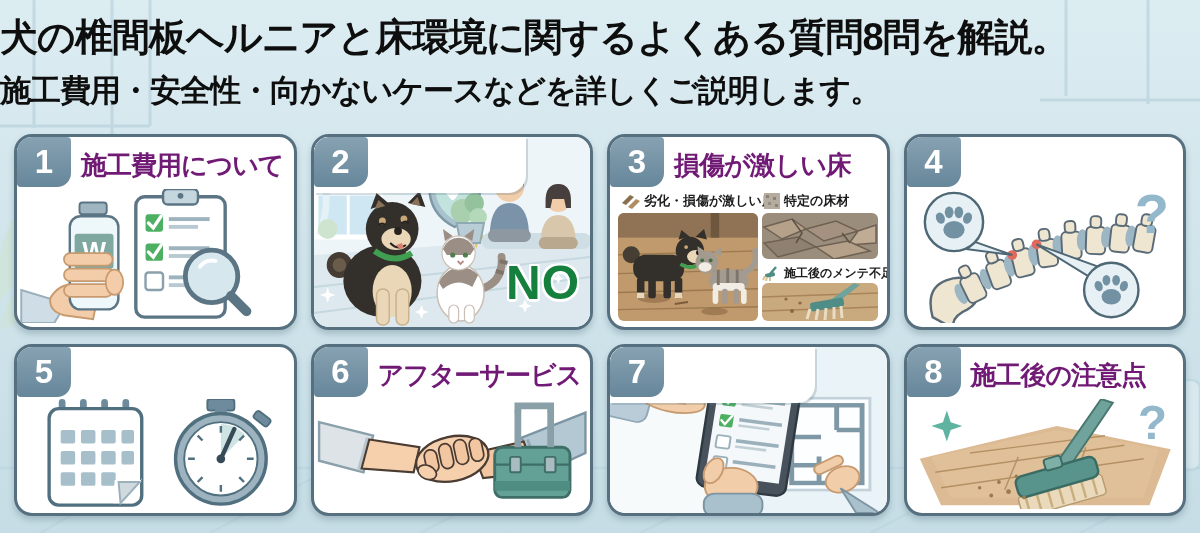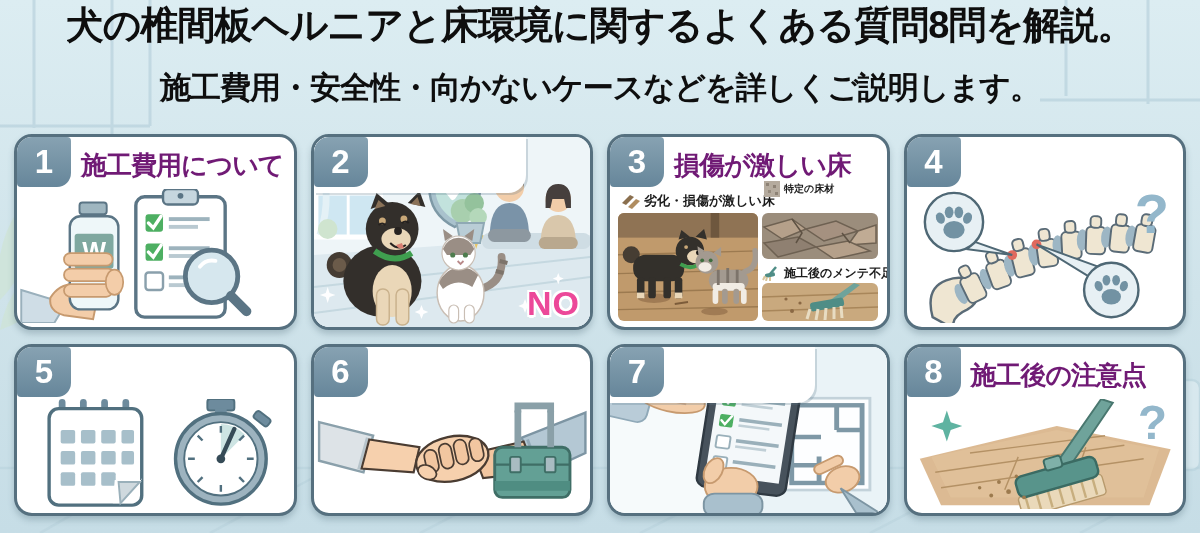--- a/index.html
+++ b/index.html
@@ -1,37 +1,37 @@
 <!DOCTYPE html>
 <html><head>
 <meta charset="utf-8">
 <style>
   *{margin:0;padding:0;box-sizing:border-box}
   html,body{width:1200px;height:533px;overflow:hidden}
   body{font-family:"Liberation Sans","DejaVu Sans",sans-serif;position:relative;background:linear-gradient(180deg,#dcedf2 0%,#cfe3ea 55%,#c6dde6 100%)}
   .bg-sketch{position:absolute;inset:0;width:100%;height:100%}
-  .header{position:relative;z-index:2;text-align:center;padding-top:0}
+  .header{position:relative;z-index:2;text-align:left;padding-top:12px}
   .title1{font-size:38px;font-weight:900;color:#0e0e0e;white-space:nowrap;letter-spacing:-1px}
-  .title2{font-size:31px;font-weight:900;color:#0e0e0e;white-space:nowrap;margin-top:16px;letter-spacing:-1px}
+  .title2{font-size:31px;font-weight:900;color:#0e0e0e;white-space:nowrap;margin-top:7px;letter-spacing:-1px}
   .grid{position:absolute;left:14px;right:14px;top:134px;z-index:2;display:grid;grid-template-columns:repeat(4,1fr);grid-template-rows:196px 172px;gap:14px}
   .card{position:relative;background:#fff;border:3px solid #56707f;border-radius:18px;overflow:hidden;box-shadow:0 4px 6px rgba(60,90,105,.28)}
   .badge{position:absolute;top:0;left:0;z-index:5;width:54px;height:50px;background:linear-gradient(180deg,#87a2b2,#66869a);color:#fff;font-size:33px;font-weight:800;display:flex;align-items:center;justify-content:center;border-radius:13px 4px 14px 4px;box-shadow:1px 1px 0 rgba(255,255,255,.85)}
   .card-title{position:absolute;top:11px;left:64px;right:6px;z-index:4;font-size:26px;font-weight:900;color:#701a75;white-space:nowrap;letter-spacing:-1px}
   .title-band{position:absolute;top:0;left:0;height:56px;background:#fff;border-bottom-right-radius:18px;z-index:3;box-shadow:2px 2px 0 rgba(90,120,135,.25)}
   .band-w77{width:77%}.band-w74{width:74%}
   .scene{position:absolute;inset:0;width:100%;height:100%;z-index:1}
   .illus{position:absolute;left:0;top:52px;width:100%;height:calc(100% - 56px);z-index:2}
-  .no-text{position:absolute;right:10px;bottom:4px;z-index:4;font-size:34px;font-weight:900;color:#ec4899;letter-spacing:1px;
+  .no-text{position:absolute;right:10px;bottom:17px;z-index:4;font-size:48px;font-weight:900;color:#15803d;letter-spacing:1px;
     text-shadow:-2px -2px 0 #fff,2px -2px 0 #fff,-2px 2px 0 #fff,2px 2px 0 #fff,0 3px 0 #fff}
   .qmark{position:absolute;z-index:4;font-weight:900;color:#93b7cb}
   .qmark-c4{top:44px;right:14px;font-size:56px}
   .qmark-c8{top:48px;right:16px;font-size:48px}
   .mini-label{position:absolute;z-index:4;display:flex;align-items:center;gap:4px;font-weight:800;color:#1c1c1c;white-space:nowrap}
   .c3-label1{top:55px;left:10px;font-size:13px}
-  .c3-label2{top:44px;left:154px;font-size:10px}
+  .c3-label2{top:55px;left:154px;font-size:13px}
   .c3-label3{top:128px;left:152px;font-size:12px}
   .c3-img{position:absolute;z-index:3;border-radius:6px;overflow:hidden}
   .c3-left{top:76px;left:8px;width:140px;height:108px}
   .c3-tiles{top:76px;left:152px;width:116px;height:46px}
   .c3-broom{top:146px;left:152px;width:116px;height:38px}
   .c3-img svg{display:block;width:100%;height:100%}
 </style>
 </head>
 <body>
 
@@ -414,20 +414,21 @@
             <line x1="230" y1="86" x2="225" y2="81"></line>
         </g>
         <line x1="206" y1="62" x2="220" y2="31" stroke="#364b57" stroke-width="4.5" stroke-linecap="round"></line>
         <circle cx="206" cy="62" r="4.5" fill="#364b57"></circle>
       </g>
     </svg>
   </section>
 
   <section class="card">
     <div class="badge">6</div>
+    <div class="card-title">アフターサービス</div>
     <svg class="illus" viewBox="0 0 276 114" preserveAspectRatio="xMidYMid meet">
       <g>
         <polygon points="0,24 56,38 46,76 0,64" fill="#dde3e7" stroke="#8aa0ab" stroke-width="2.5"></polygon>
         <line x1="50" y1="40" x2="41" y2="73" stroke="#b7c4cb" stroke-width="3"></line>
         <polygon points="276,14 210,40 224,80 276,56" fill="#b4c8d4" stroke="#7d95a3" stroke-width="2.5"></polygon>
         <line x1="216" y1="42" x2="229" y2="77" stroke="#92aab8" stroke-width="3"></line>
         <polygon points="52,42 104,50 98,76 44,72" fill="#f6d0ad" stroke="#4a3c32" stroke-width="2.2"></polygon>
         <polygon points="212,44 160,56 170,82 224,76" fill="#f2c6a0" stroke="#4a3c32" stroke-width="2.2"></polygon>
         <ellipse cx="138" cy="62" rx="38" ry="23" fill="#f6d0ad" stroke="#4a3c32" stroke-width="2.4" transform="rotate(-12 138 62)"></ellipse>
         <g transform="rotate(-12 138 62)" fill="#f2c6a0" stroke="#4a3c32" stroke-width="1.8">

